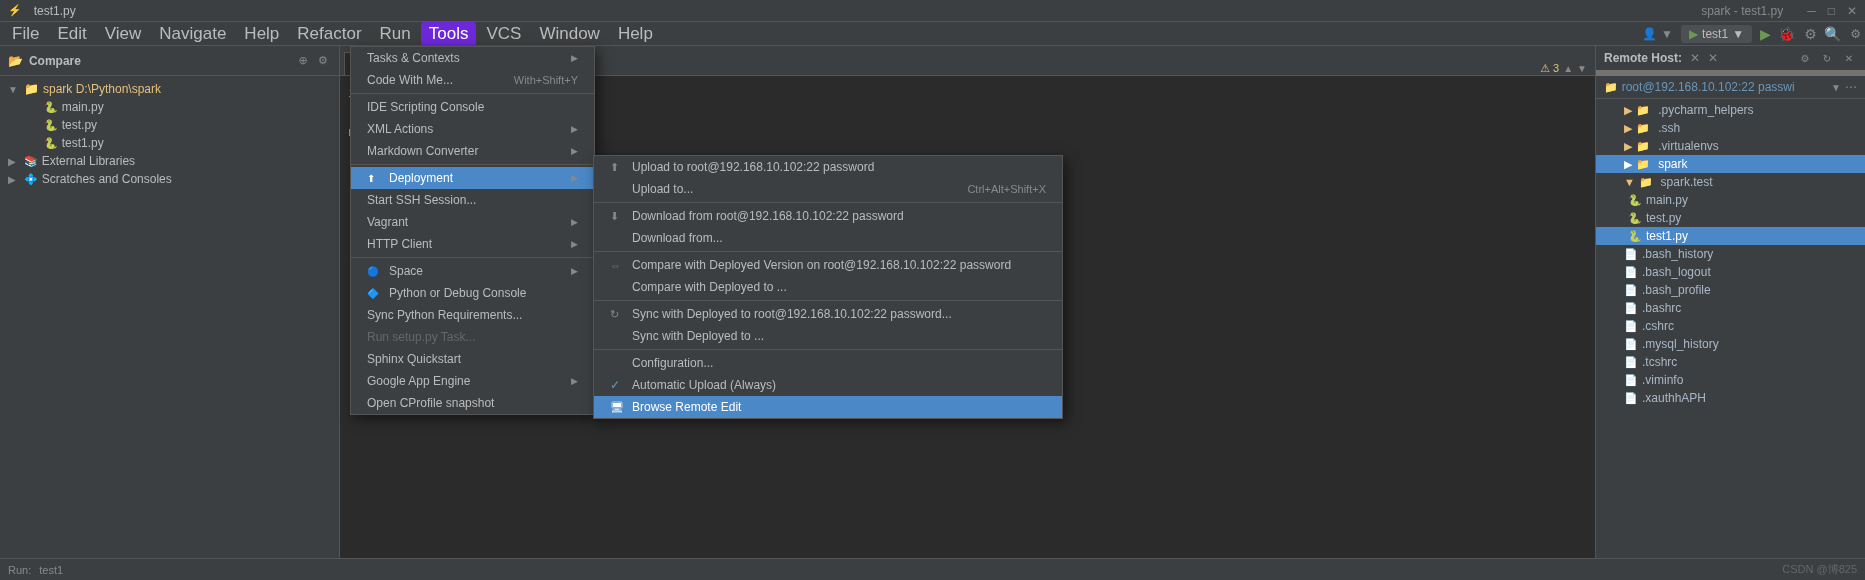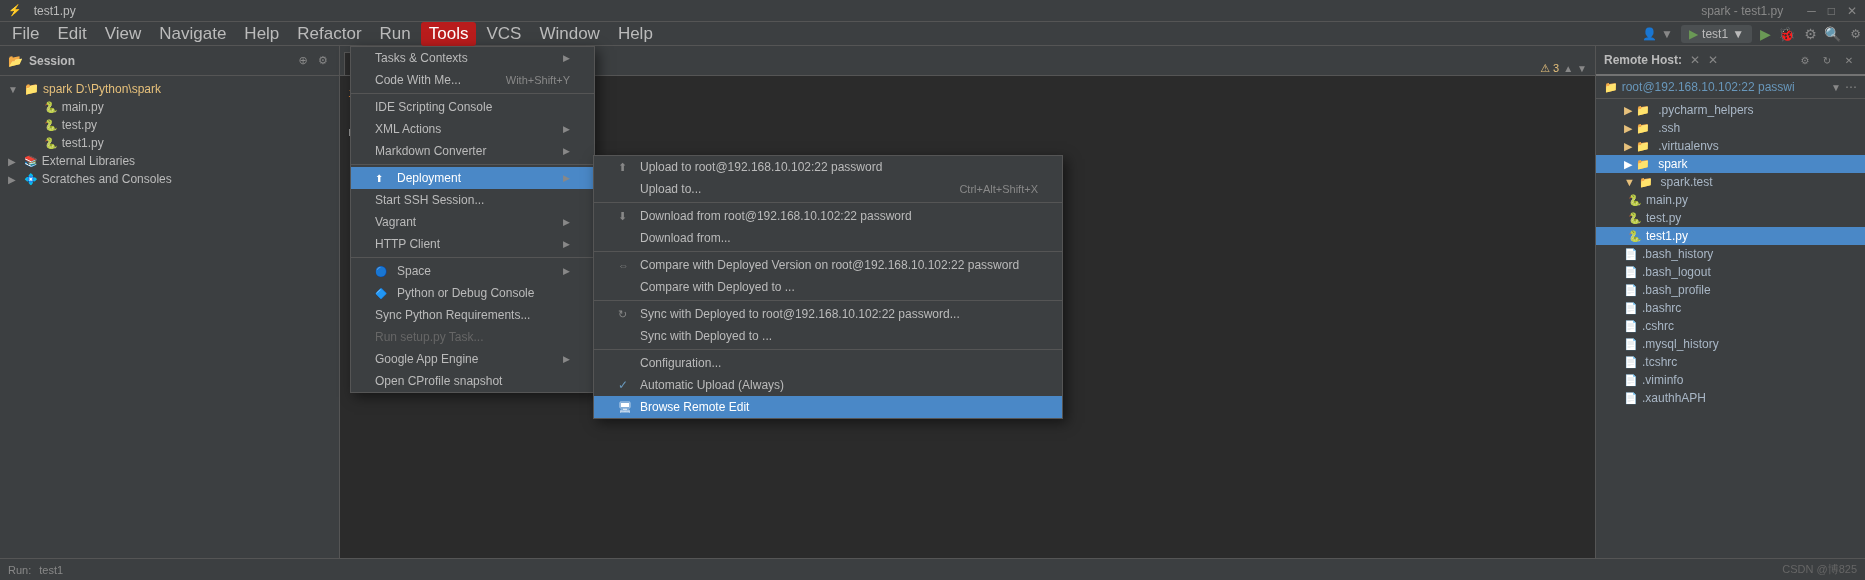--- a/index.html
+++ b/index.html
@@ -39,21 +39,21 @@
       padding: 2px 8px;
       font-size: 17px;
       color: #bbbbbb;
       cursor: pointer;
       border-radius: 3px;
     }
     .menu-item:hover, .menu-item.active {
       background: #4c5052;
     }
     .menu-item.active {
-      background: #b91c1c;
+      background: #6d28d9;
       color: #fff;
     }
 
     
     #main {
       display: flex;
       height: calc(580px - 46px);
     }
 
     
@@ -128,21 +128,21 @@
       top: 155px;
       width: 470px;
       background: #3c3f41;
       border: 1px solid #555;
       box-shadow: 4px 4px 12px rgba(0,0,0,0.5);
       z-index: 101;
     }
     .dropdown-item {
       display: flex;
       align-items: center;
-      padding: 4px 24px;
+      padding: 4px 16px;
       cursor: pointer;
       white-space: nowrap;
       gap: 6px;
       font-size: 12px;
       color: #bbbbbb;
     }
     .dropdown-item.highlighted { background: #4a88c7; color: #fff; }
     .dropdown-item.disabled { color: #666; cursor: default; }
     .dropdown-item.has-arrow::after {
       content: '▶';
@@ -211,21 +211,21 @@
       display: flex;
       flex-direction: column;
     }
     #remote-header {
       height: 30px;
       background: #3c3f41;
       display: flex;
       align-items: center;
       padding: 0 8px;
       gap: 4px;
-      border-bottom: 2px solid #737373;
+      border-bottom: 6px solid #737373;
     }
     .remote-title {
       font-size: 12px;
       color: #bbbbbb;
       font-weight: bold;
     }
     .remote-icon-btn {
       width: 16px;
       height: 16px;
       display: flex;
@@ -323,21 +323,21 @@
     <span style="color:#888; font-size:14px; cursor:pointer;">🔍</span>
     <span style="color:#888; font-size:12px; cursor:pointer;">⚙</span>
   </div>
 </div>
 
 <div id="main">
 
   <div id="sidebar">
     <div id="sidebar-header">
       <span style="font-size:12px;">📂</span>
-      <span class="sidebar-title">Session</span>
+      <span class="sidebar-title">Compare</span>
       <div class="sidebar-icons">
         <span class="sidebar-icon-btn">⊕</span>
         <span class="sidebar-icon-btn">⚙</span>
       </div>
     </div>
     <div id="project-tree">
       <div class="tree-item">
         <span class="tree-arrow">▼</span>
         <span class="tree-icon" style="color:#e6c07b;">📁</span>
         <span class="tree-label" style="color:#e6c07b;">spark D:\Python\spark</span>
@@ -544,20 +544,23 @@
   <div class="dropdown-item">
     <span style="width:16px; font-size:10px;">🔷</span>
     <span>Python or Debug Console</span>
   </div>
   <div class="dropdown-item">
     <span>Sync Python Requirements...</span>
   </div>
   <div class="dropdown-item disabled">
     <span>Run setup.py Task...</span>
   </div>
+  <div class="dropdown-item">
+    <span>Sphinx Quickstart</span>
+  </div>
   <div class="dropdown-item has-arrow">
     <span>Google App Engine</span>
   </div>
   <div class="dropdown-item">
     <span>Open CProfile snapshot</span>
   </div>
 </div>
 
 <div id="deployment-dropdown">
   <div class="dropdown-item">

